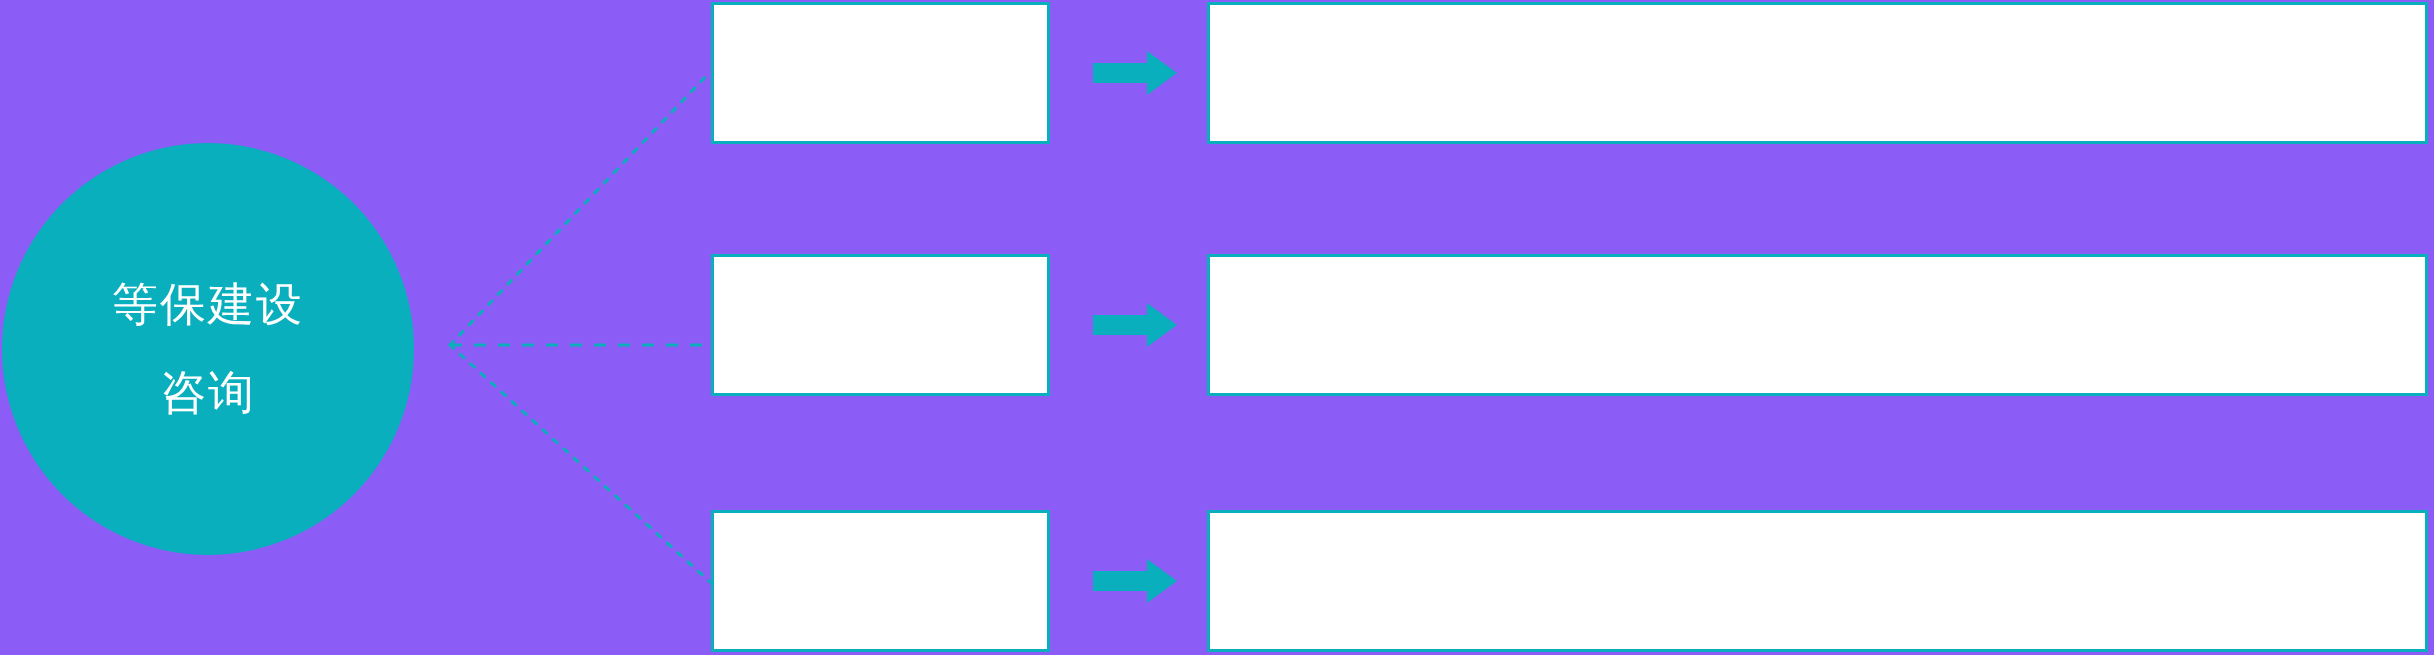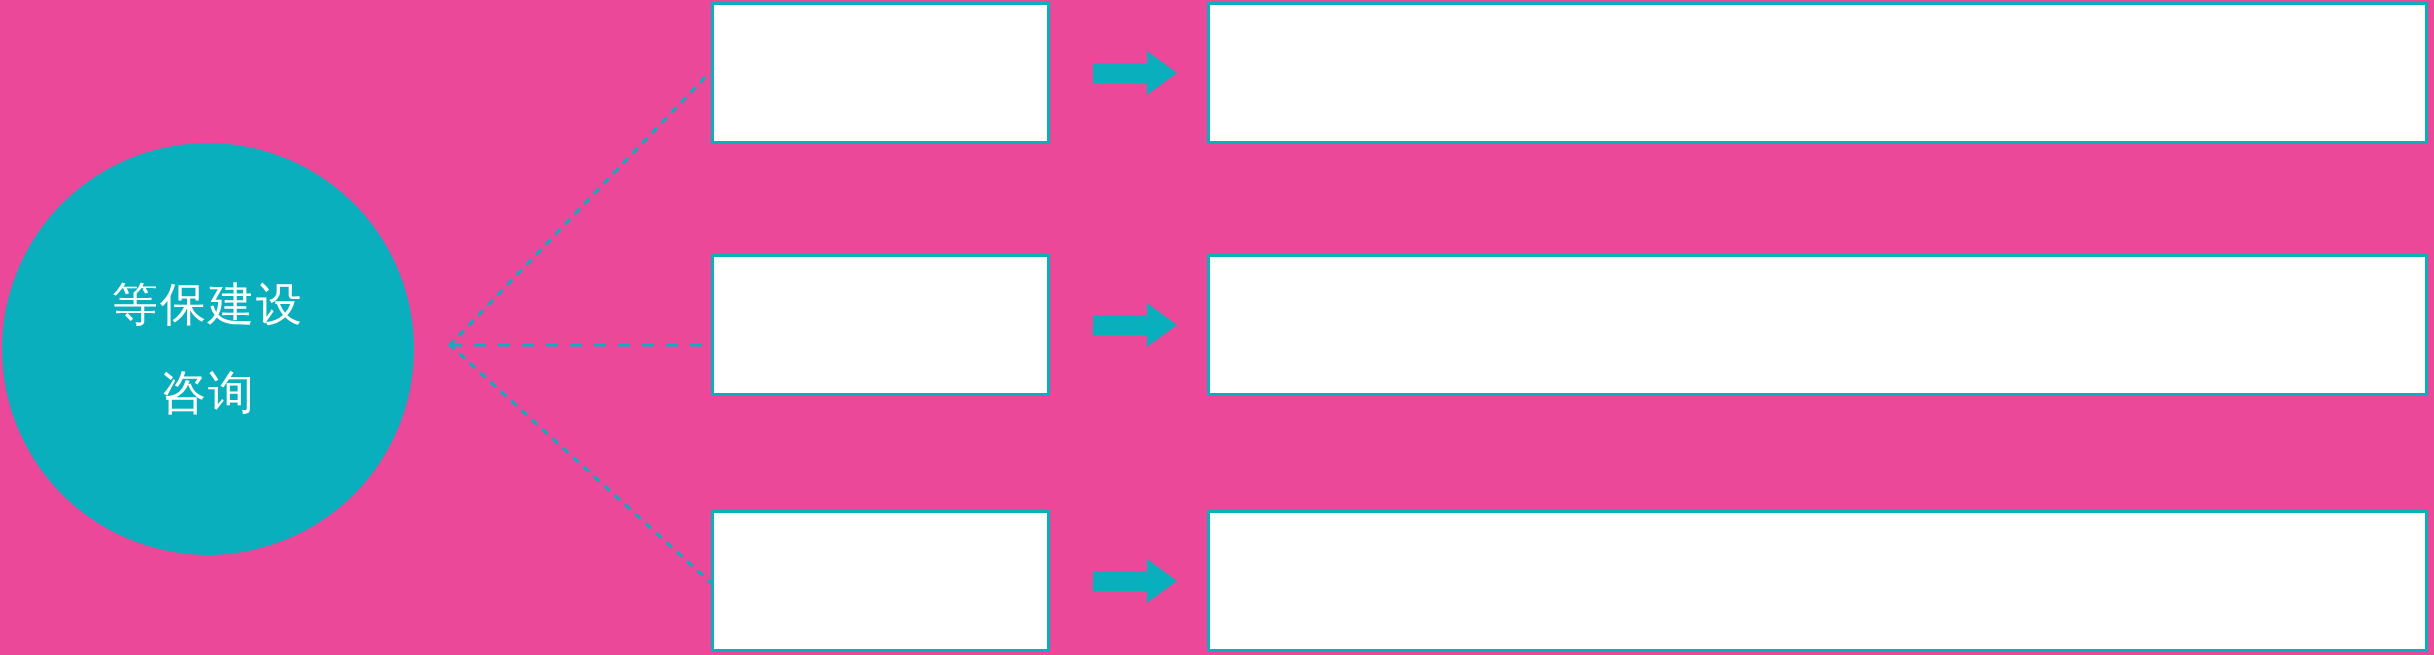--- a/index.html
+++ b/index.html
@@ -112,21 +112,21 @@
   .wide-box .box-text {
     font-size: 30px;
     color: #2a2a2a;
     line-height: 1.35;
     font-family: "DejaVu Sans", "Liberation Sans", sans-serif;
   }
 </style>
 </head>
 <body style="background: rgb(255, 255, 255);">
 
-<div id="canvas" style="background: #ec4899;">
+<div id="canvas" style="background: #8b5cf6;">
 
   <svg id="connectors" viewBox="0 0 2434 655" width="2434" height="655" xmlns="http://www.w3.org/2000/svg">
     <line x1="450" y1="345" x2="710" y2="72" stroke="#09AFBC" stroke-width="3" stroke-dasharray="5 9" stroke-linecap="round"></line>
     <line x1="450" y1="345" x2="710" y2="345" stroke="#09AFBC" stroke-width="3" stroke-dasharray="12 12" stroke-linecap="butt"></line>
     <line x1="450" y1="345" x2="710" y2="582" stroke="#09AFBC" stroke-width="3" stroke-dasharray="5 9" stroke-linecap="round"></line>
   </svg>
 
   <div id="hub-circle" style="background: rgb(9, 175, 188);">
     <div class="hub-line" style="color: rgb(255, 255, 255);">等保建设</div>
     <div class="hub-line" style="color: rgb(255, 255, 255); margin-top: 28px;">咨询</div>

